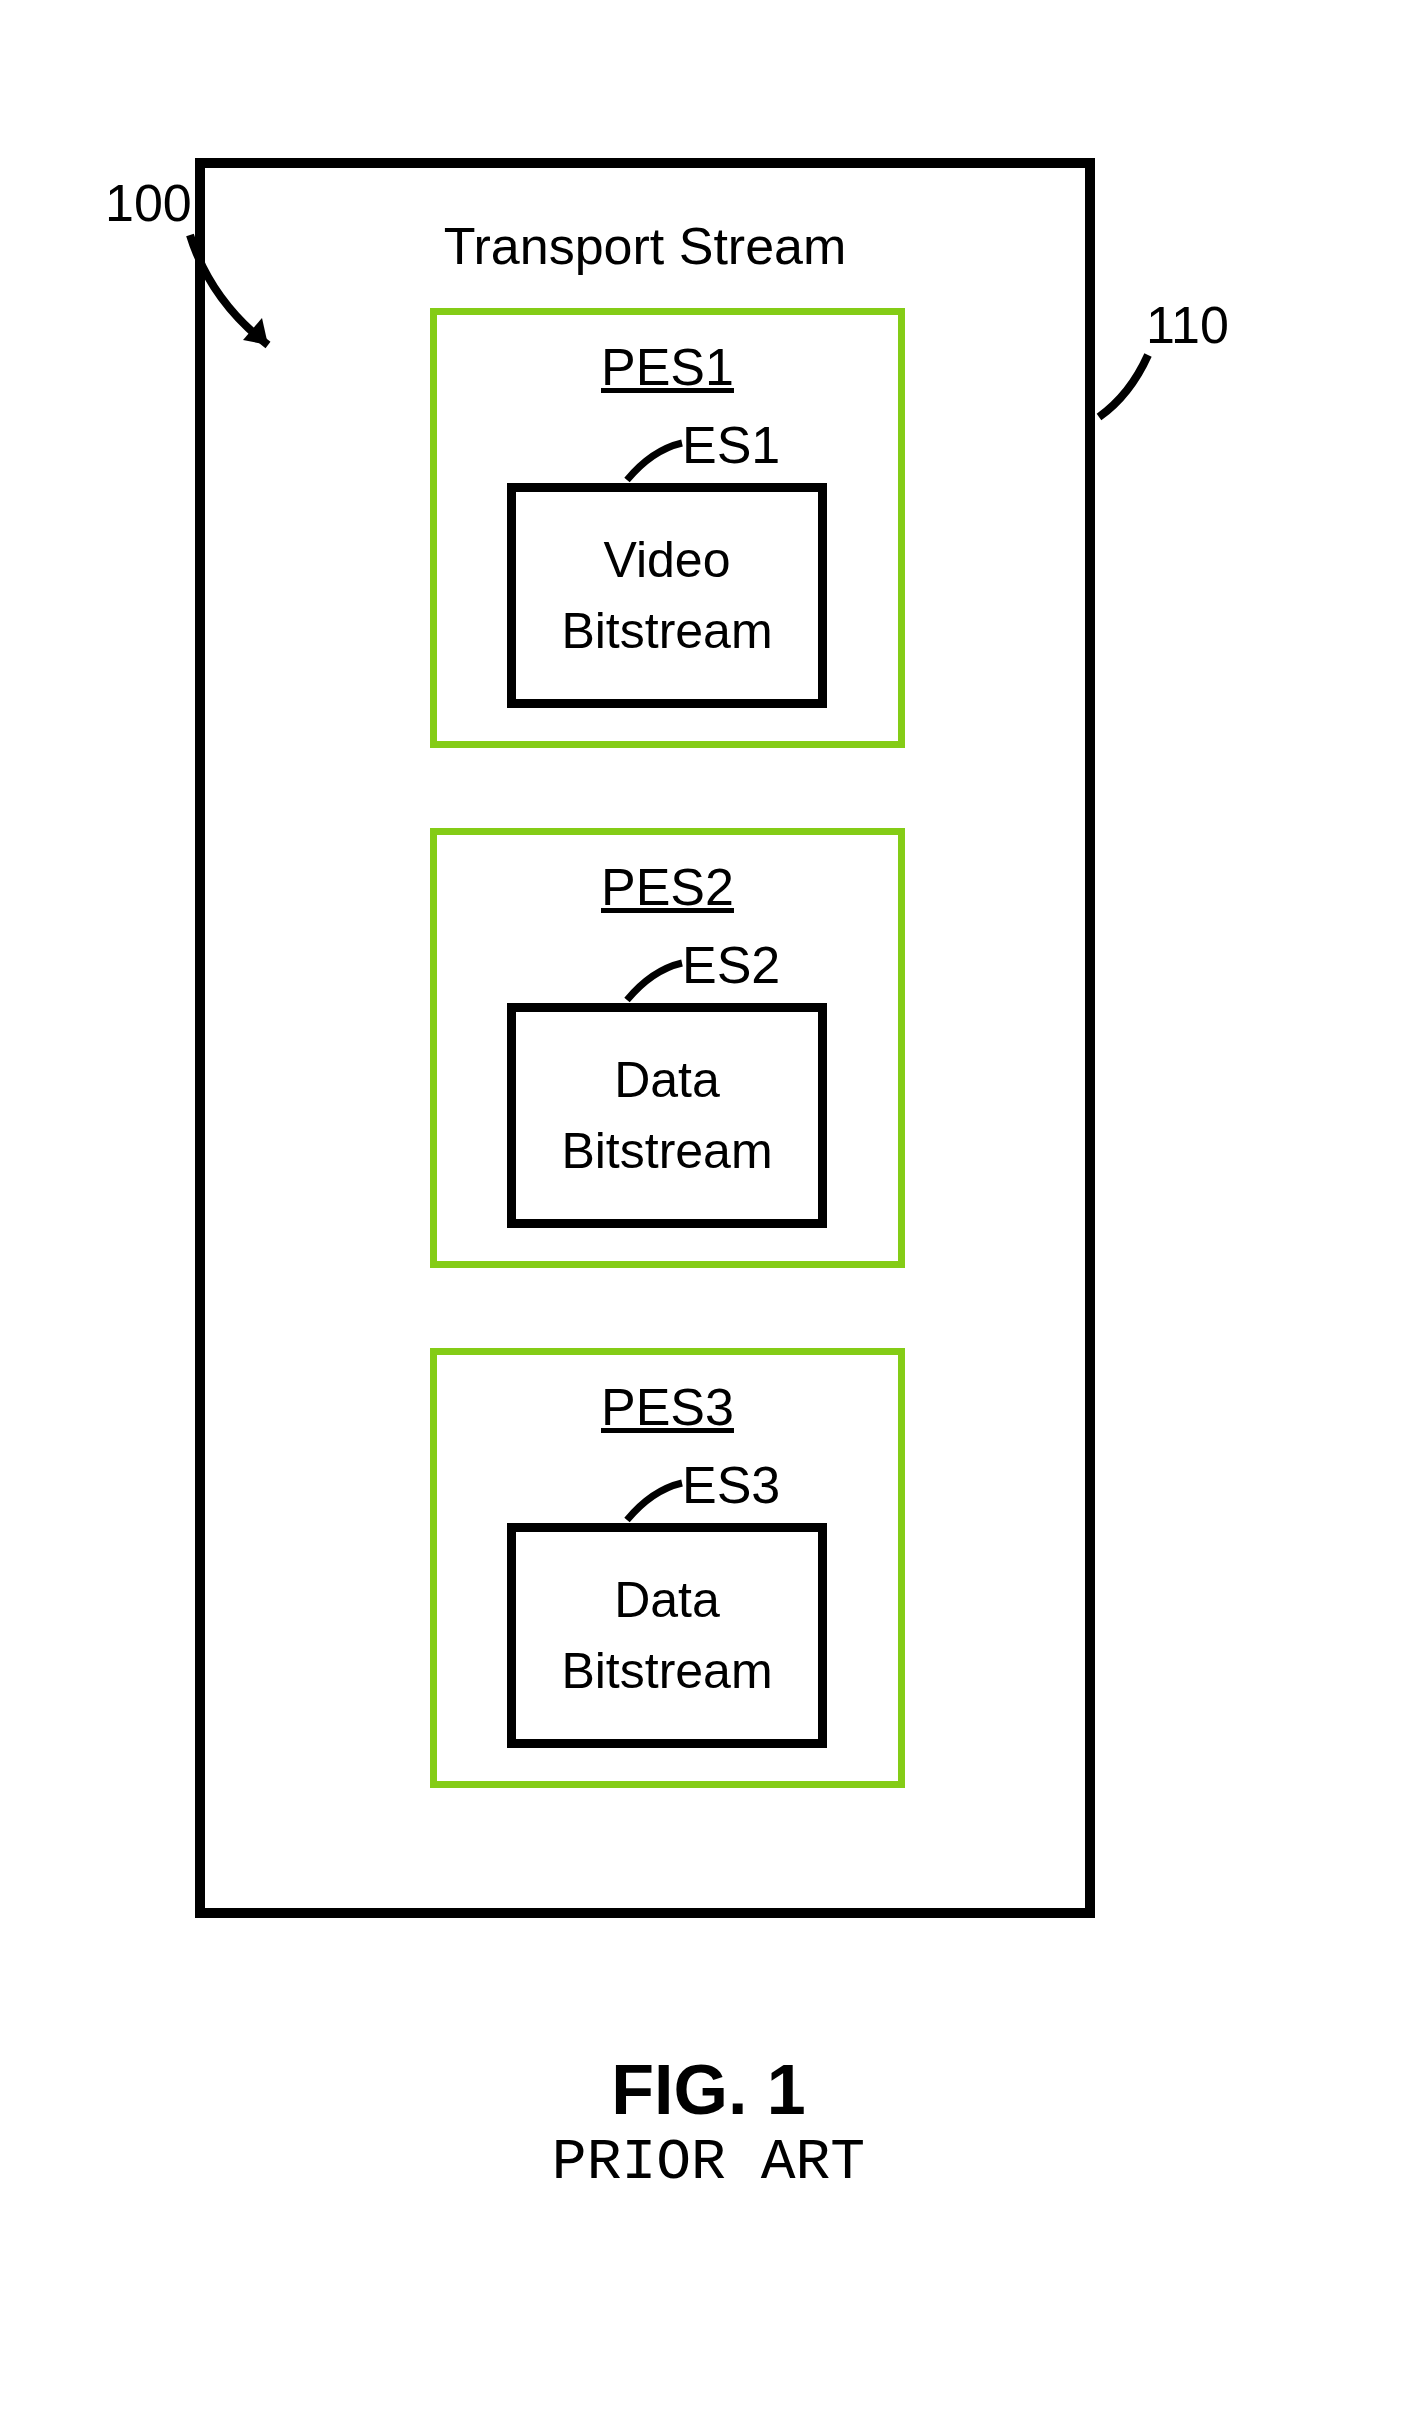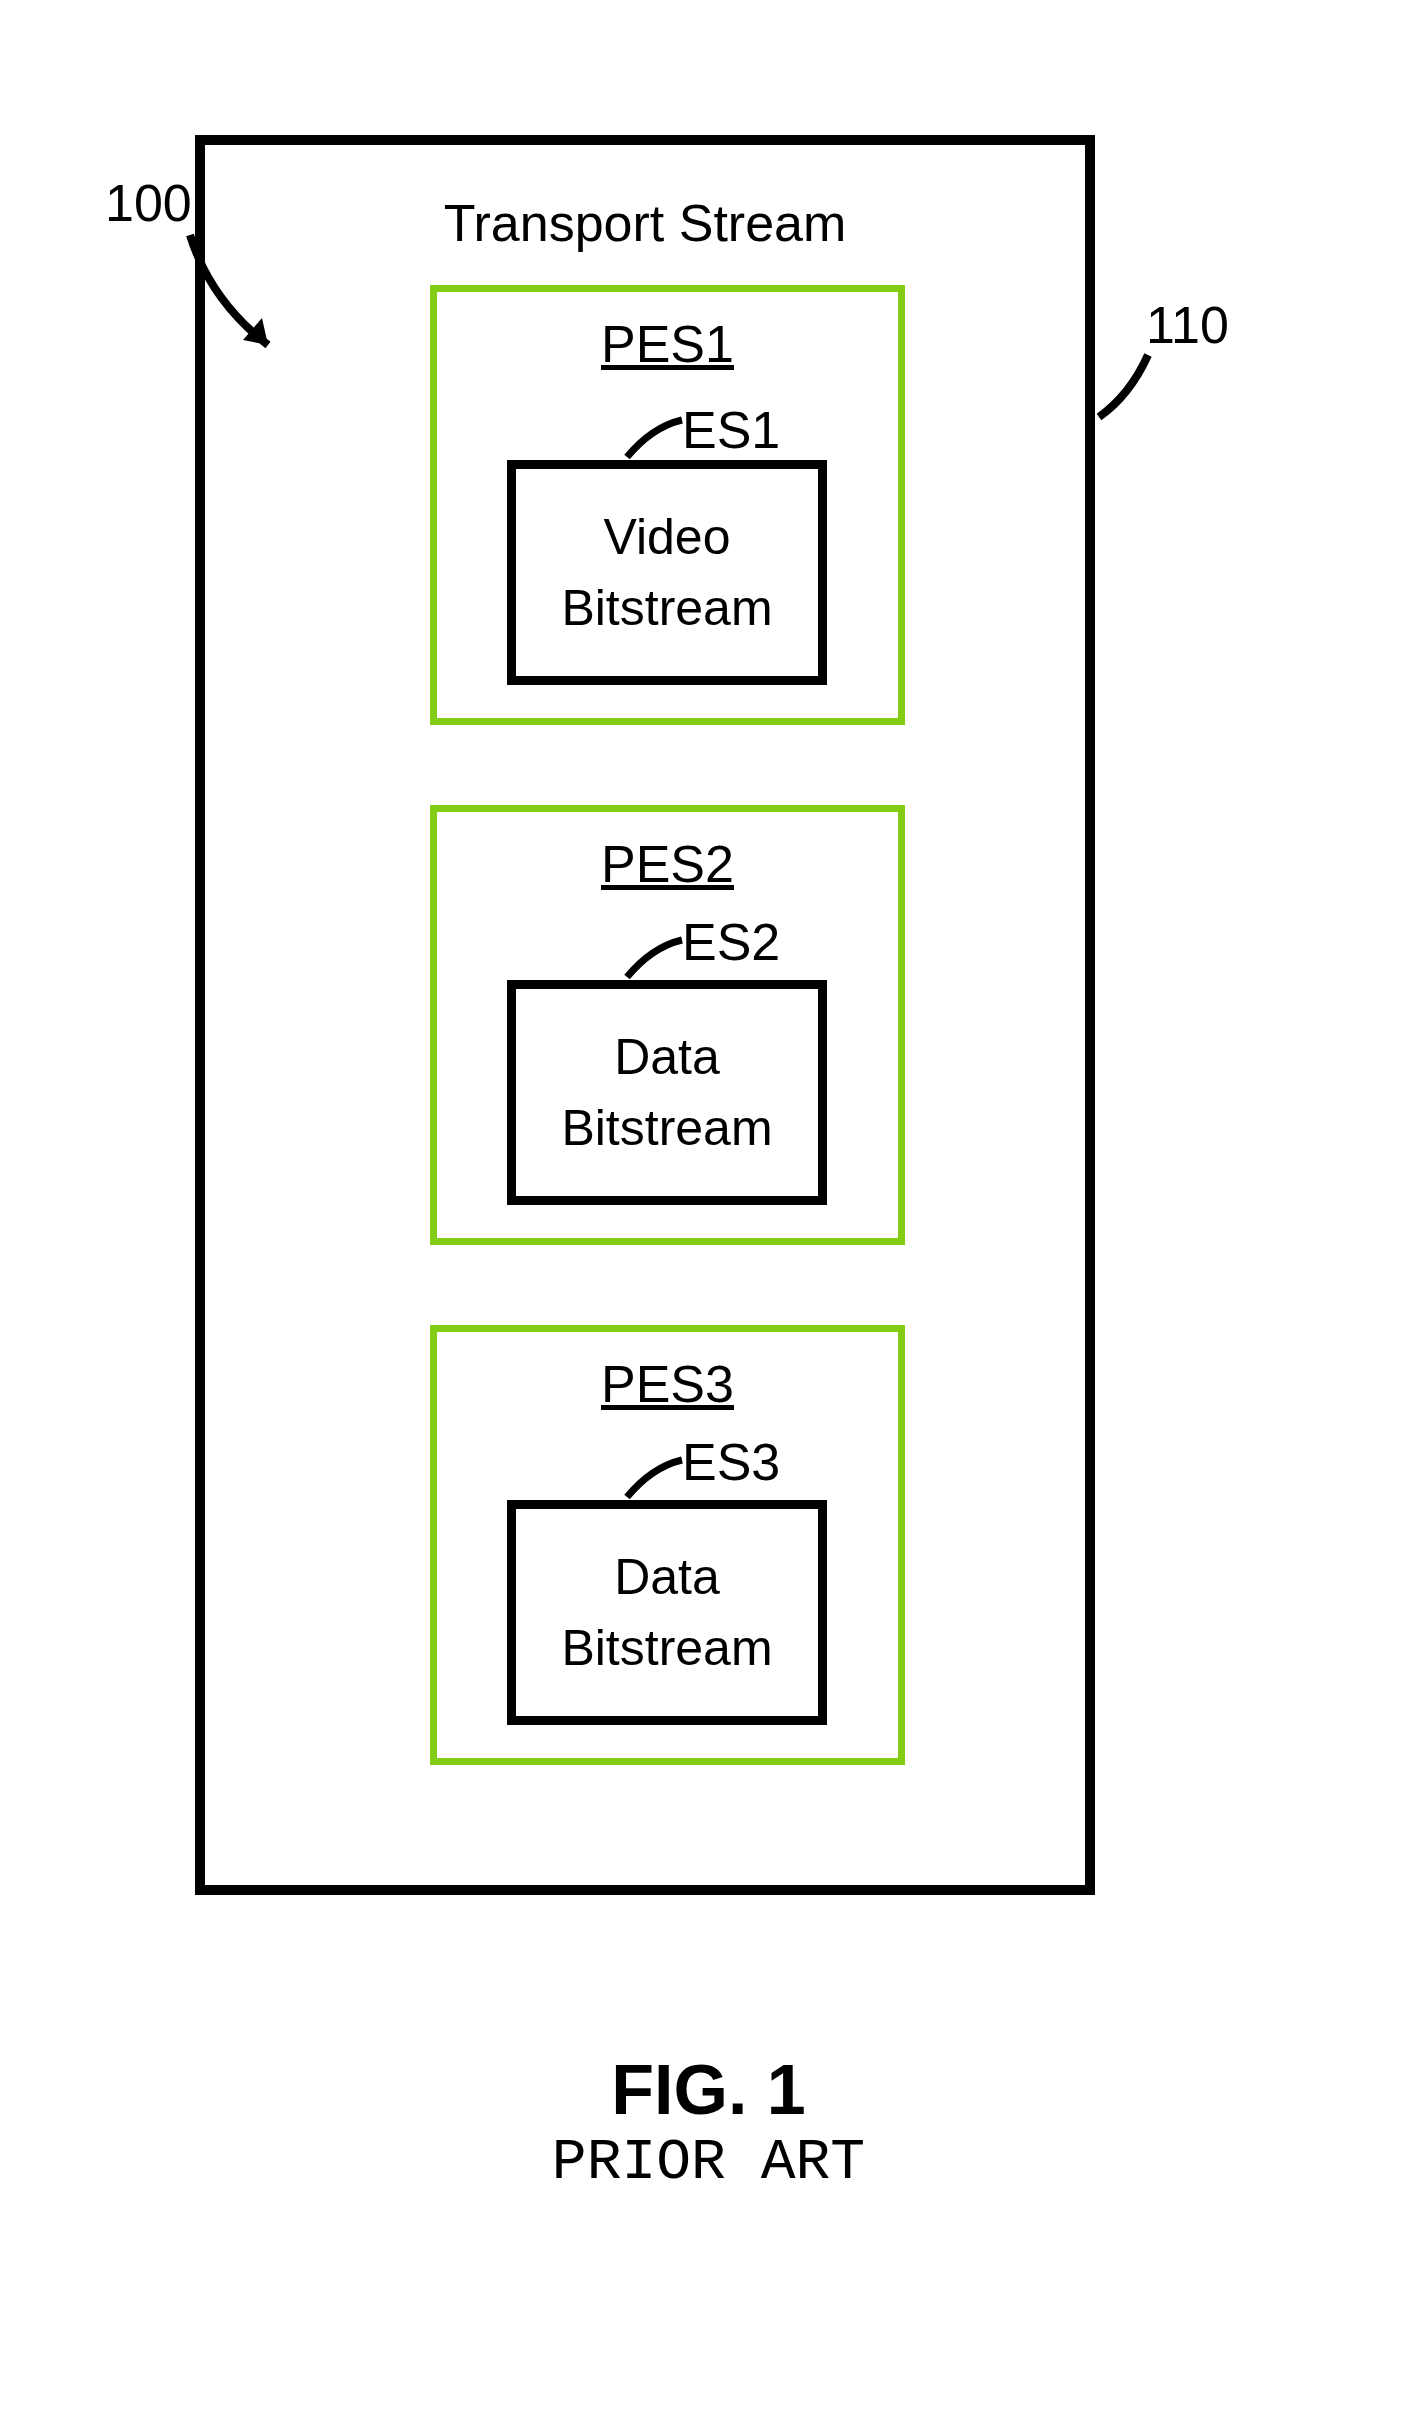--- a/index.html
+++ b/index.html
@@ -7,21 +7,21 @@
     padding: 0;
     background: white;
     font-family: Arial, Helvetica, sans-serif;
     width: 1417px;
     height: 2432px;
     position: relative;
   }
   .container {
     position: absolute;
     left: 195px;
-    top: 135px;
+    top: 158px;
     width: 900px;
     height: 1760px;
     border: 10px solid black;
     box-sizing: border-box;
   }
   .ts-title {
     position: absolute;
     top: 48px;
     width: 100%;
     text-align: center;
@@ -93,21 +93,21 @@
 <body>
 
 <div class="callout-text" style="left:105px; top:173px;">100</div>
 <div class="callout-text" style="left:1138px; top:295px;margin-left:8px;">110</div>
 
 <div class="container">
   <div class="ts-title">Transport Stream</div>
 
   <div class="pes-box pes1">
     <div class="pes-title">PES1</div>
-    <div class="callout-text" style="left:245px; top:100px;margin-top:8px;">ES1</div>
+    <div class="callout-text" style="left:245px; top:100px;">ES1</div>
     <svg class="overlay" width="475" height="440">
       <path d="M 245 128 Q 215 135 190 165" stroke="black" stroke-width="7" fill="none"></path>
     </svg>
     <div class="es-box">
       <div>Video</div>
       <div>Bitstream</div>
     </div>
   </div>
 
   <div class="pes-box pes2">

